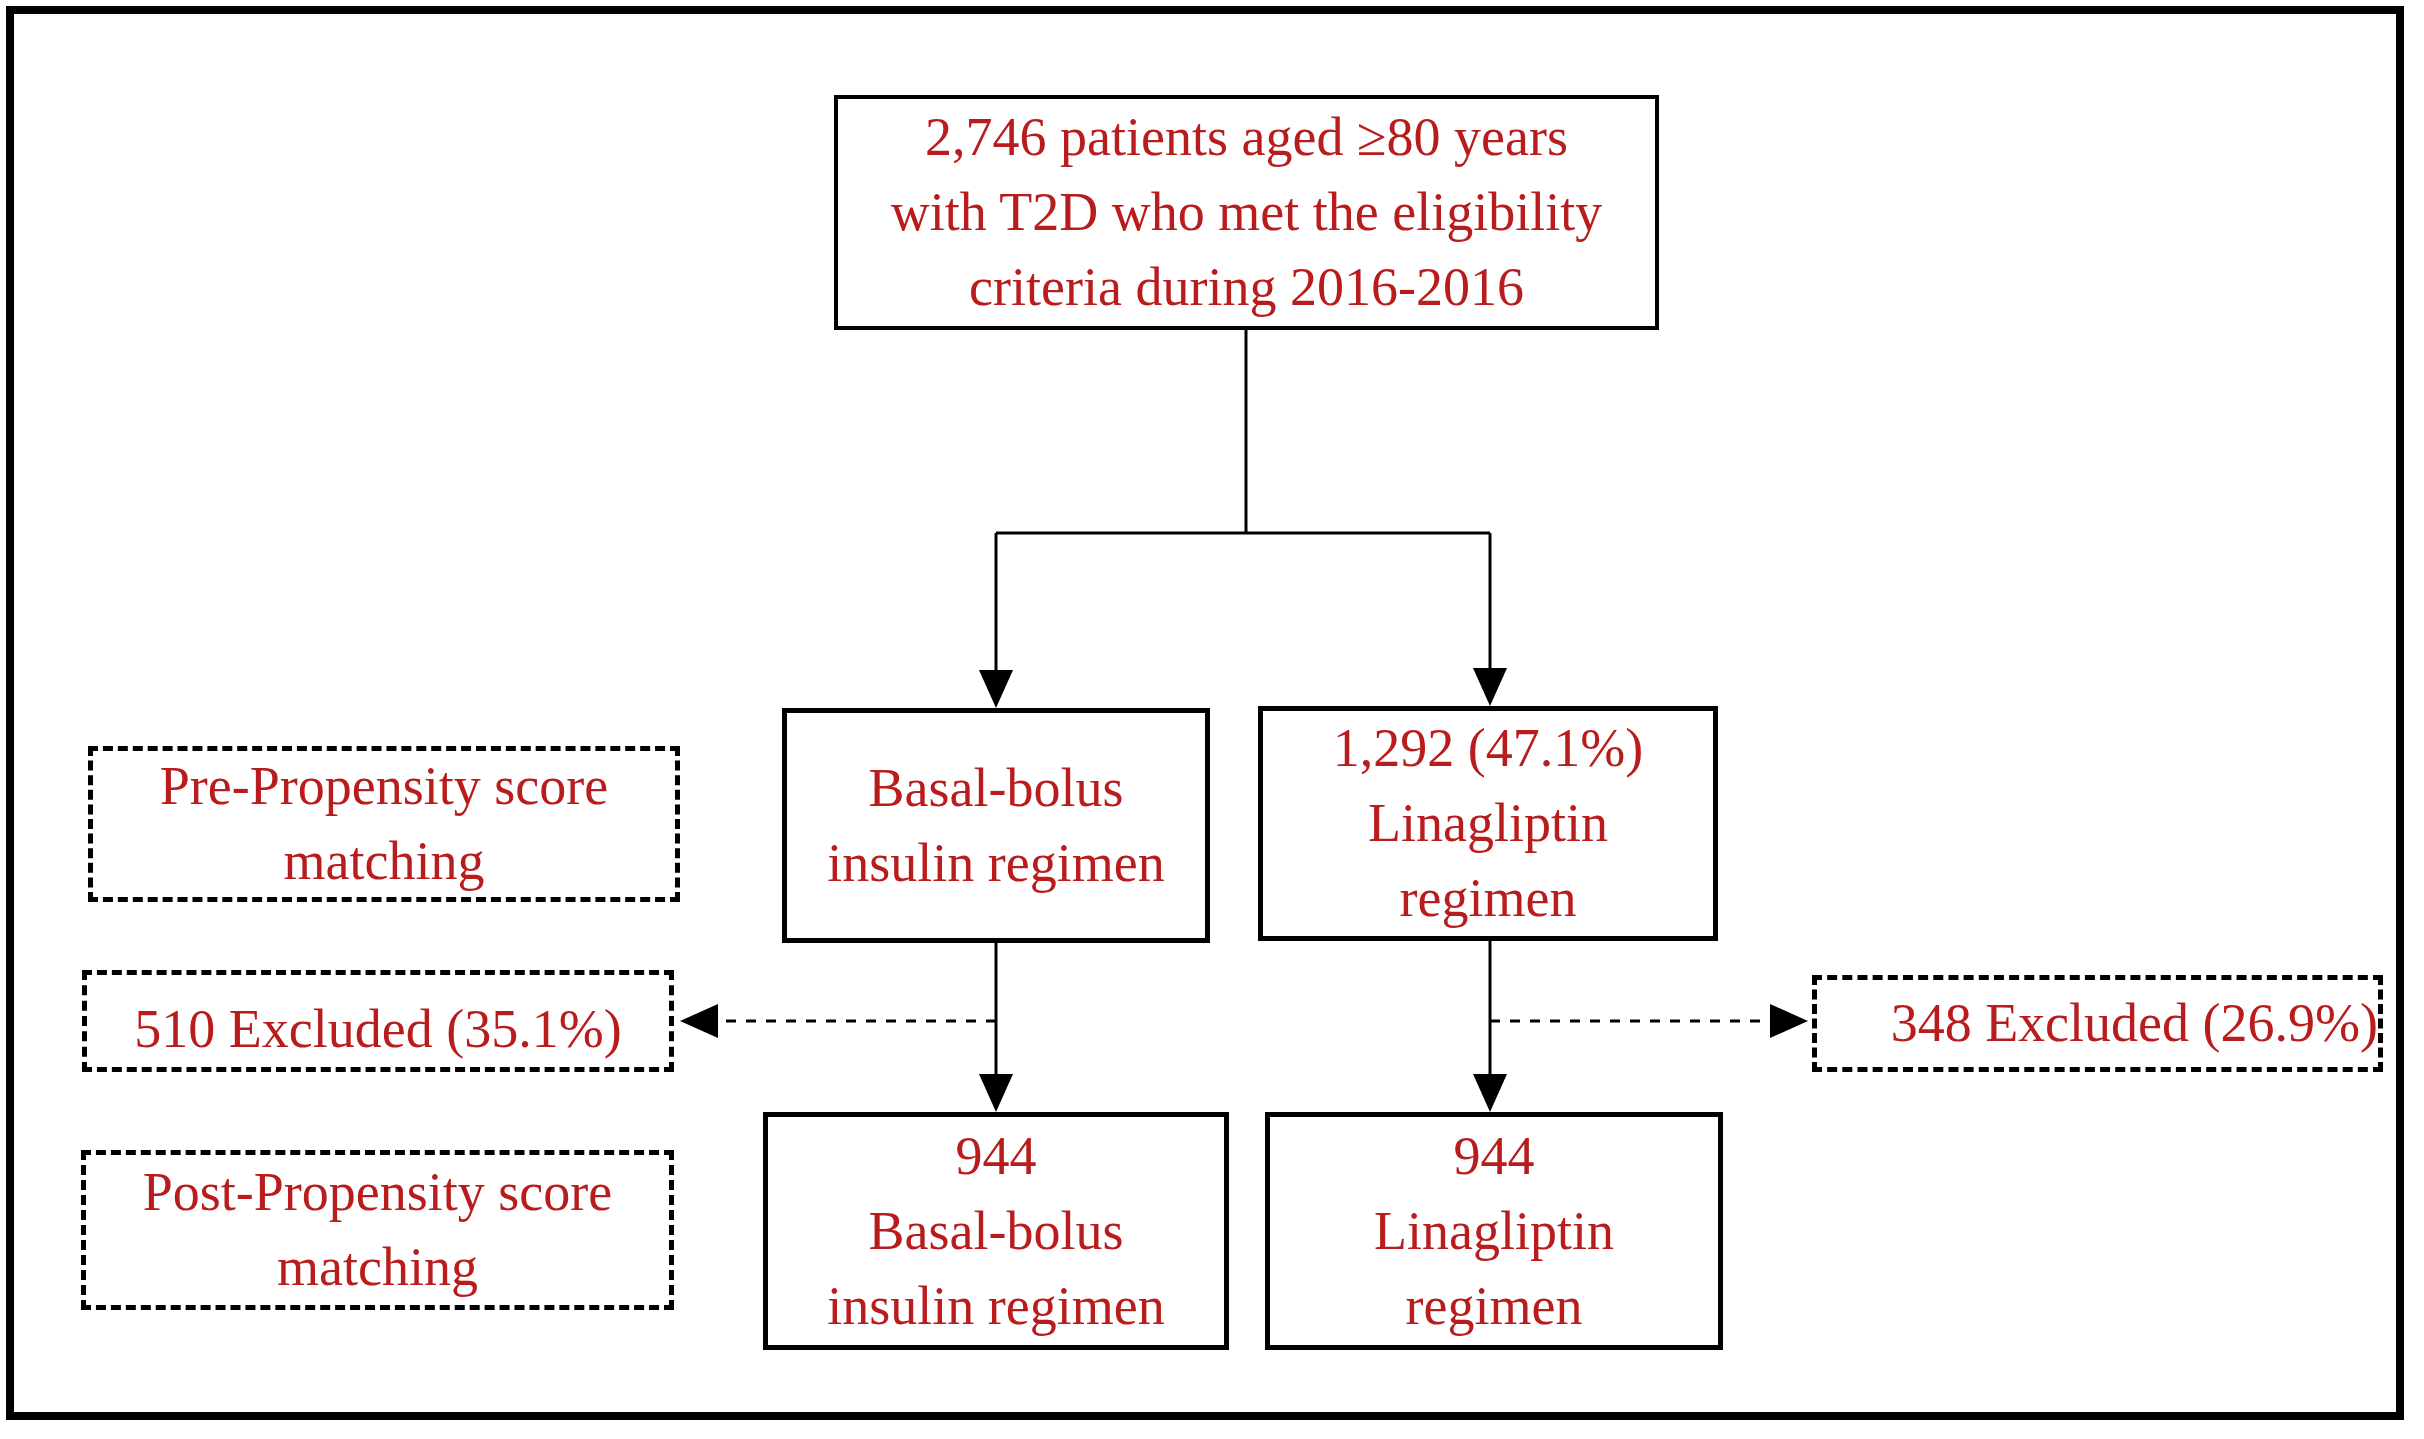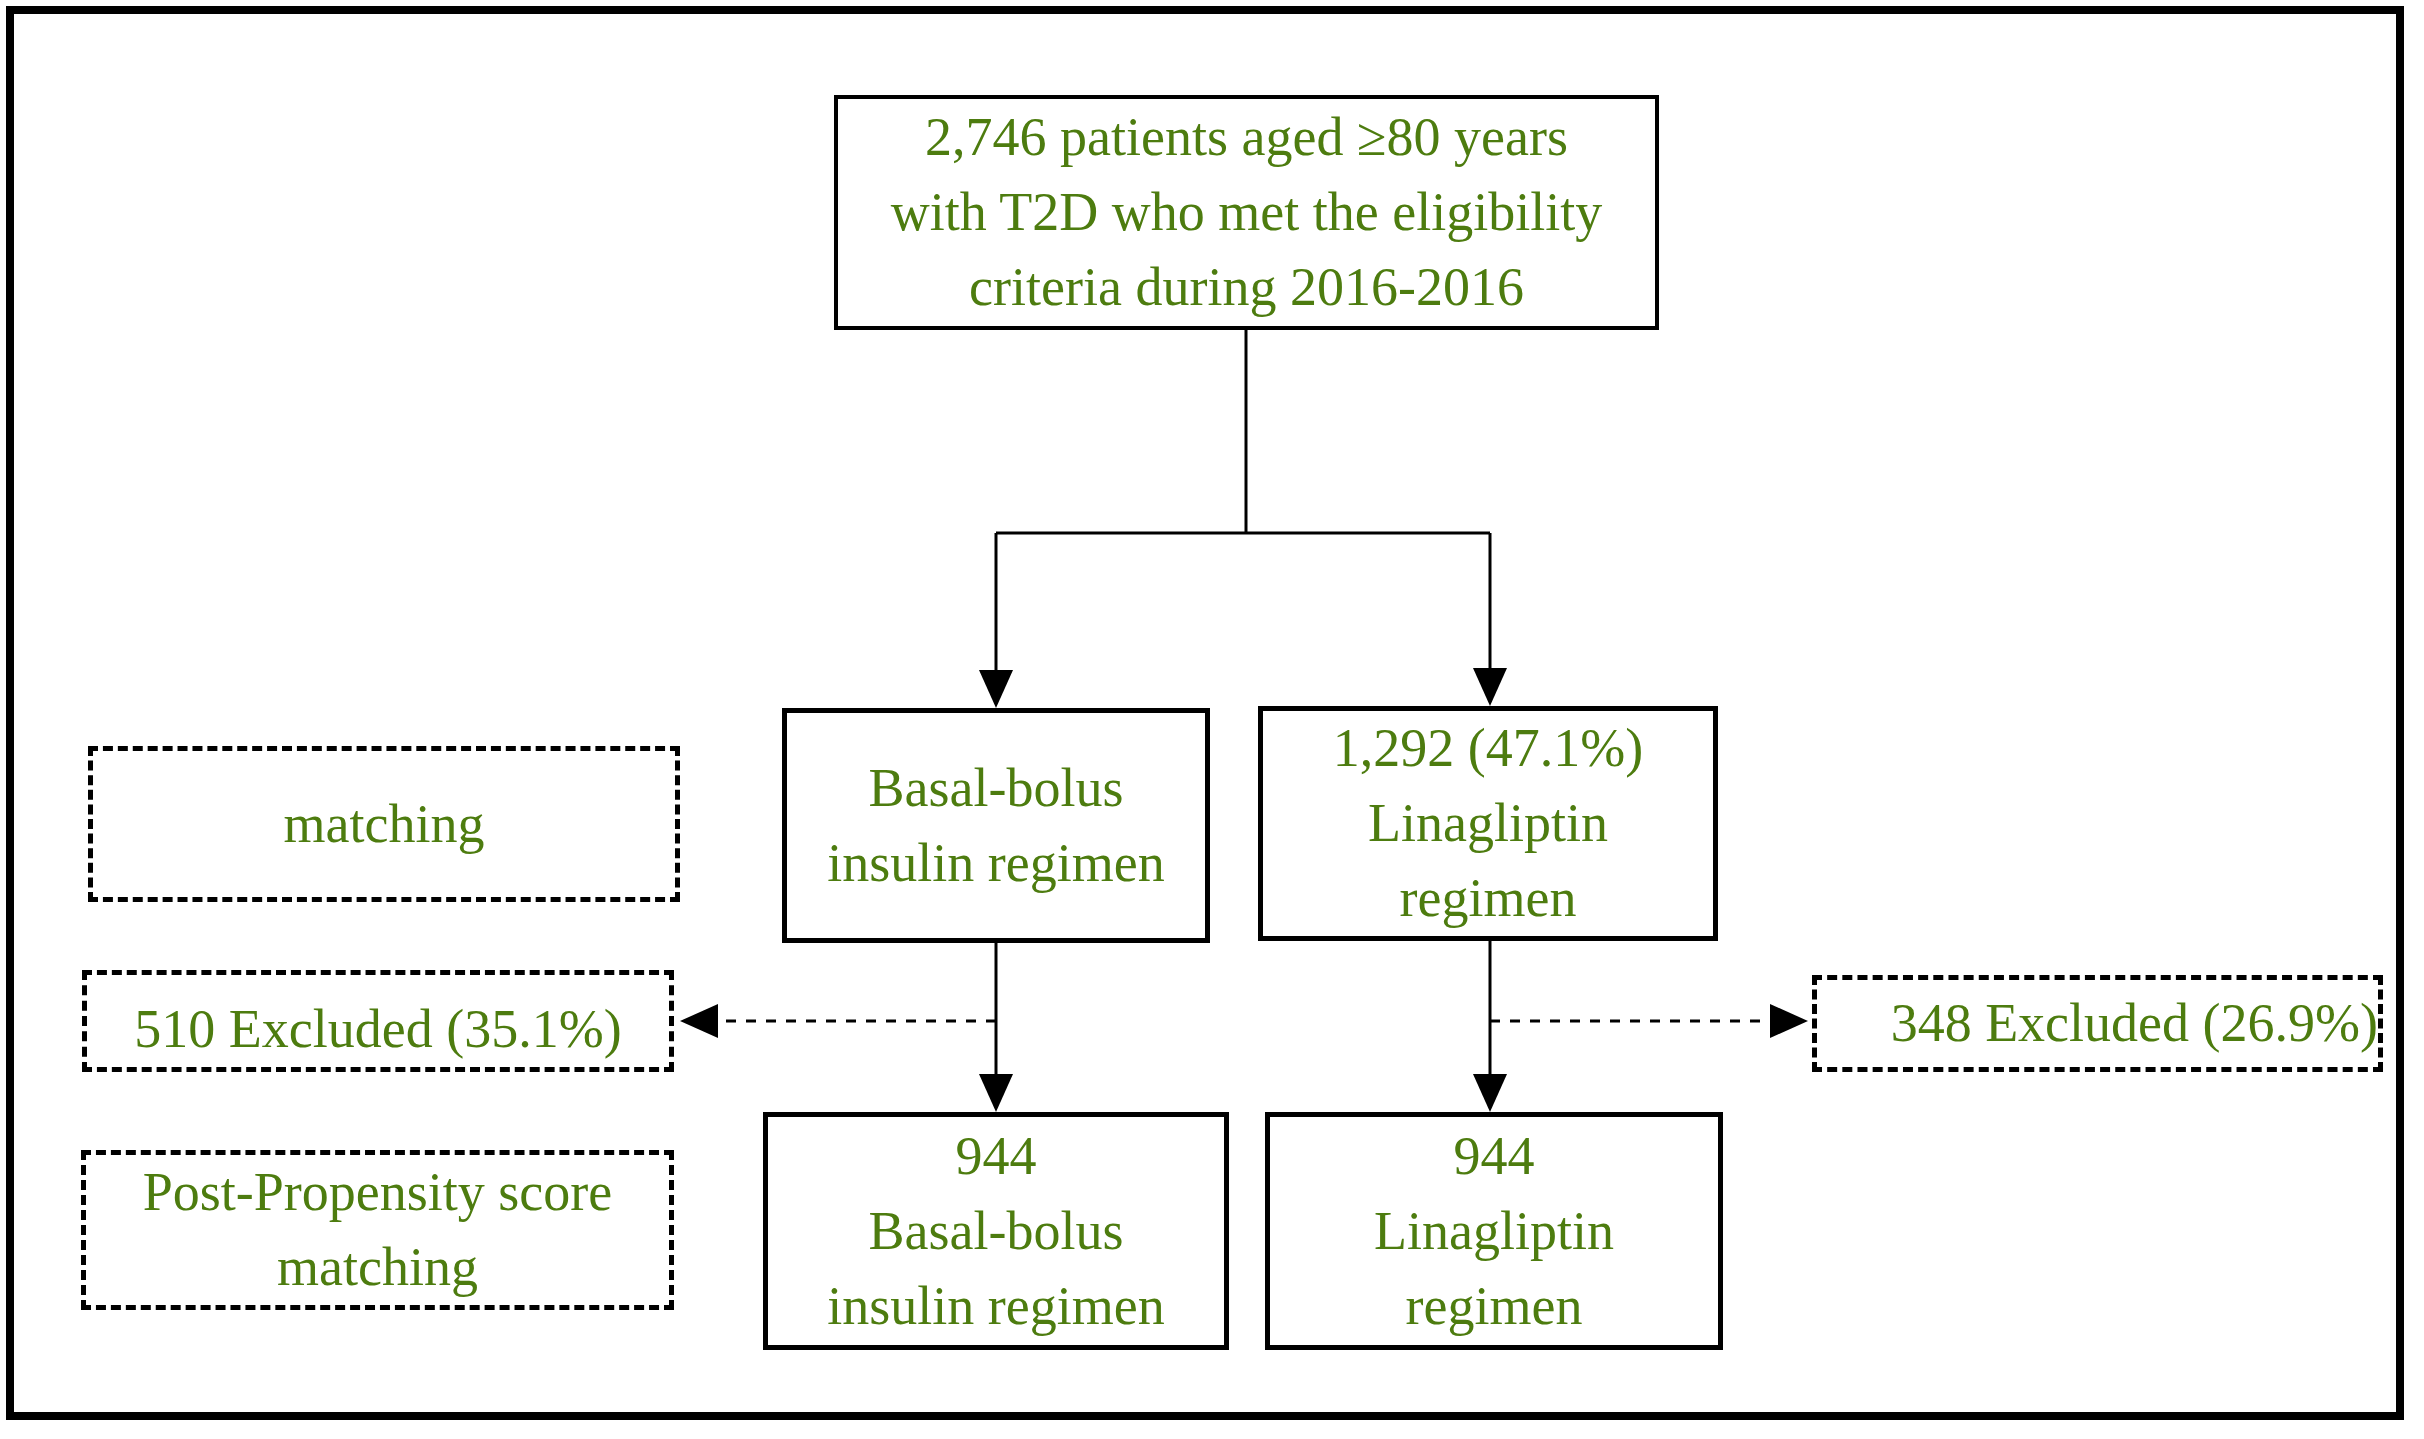--- a/index.html
+++ b/index.html
@@ -6,21 +6,21 @@
     margin: 0;
     padding: 0;
     background: #ffffff;
   }
   .canvas {
     position: relative;
     width: 2424px;
     height: 1439px;
     background: #ffffff;
     font-family: "Liberation Serif", "DejaVu Serif", serif;
-    color: #4d7c0f;
+    color: #b91c1c;
     overflow: hidden;
   }
   .outer-frame {
     position: absolute;
     left: 6px; top: 6px;
     width: 2398px; height: 1414px;
     border: 8px solid #000000;
     box-sizing: border-box;
   }
   .connectors {
@@ -87,20 +87,21 @@
     <polygon points="1808,1021 1770,1004 1770,1038" fill="#000"></polygon>
   </svg>
 
   <div class="box solid-box box-eligibility">
     <span class="line">2,746 patients aged ≥80 years</span>
     <span class="line">with T2D who met the eligibility</span>
     <span class="line">criteria during 2016-2016</span>
   </div>
 
   <div class="box dashed-box box-pre-psm">
+    <span class="line">Pre-Propensity score</span>
     <span class="line">matching</span>
   </div>
 
   <div class="box dashed-box box-excl-left">
     <span class="line">510 Excluded (35.1%)</span>
   </div>
 
   <div class="box dashed-box box-post-psm">
     <span class="line">Post-Propensity score</span>
     <span class="line">matching</span>

